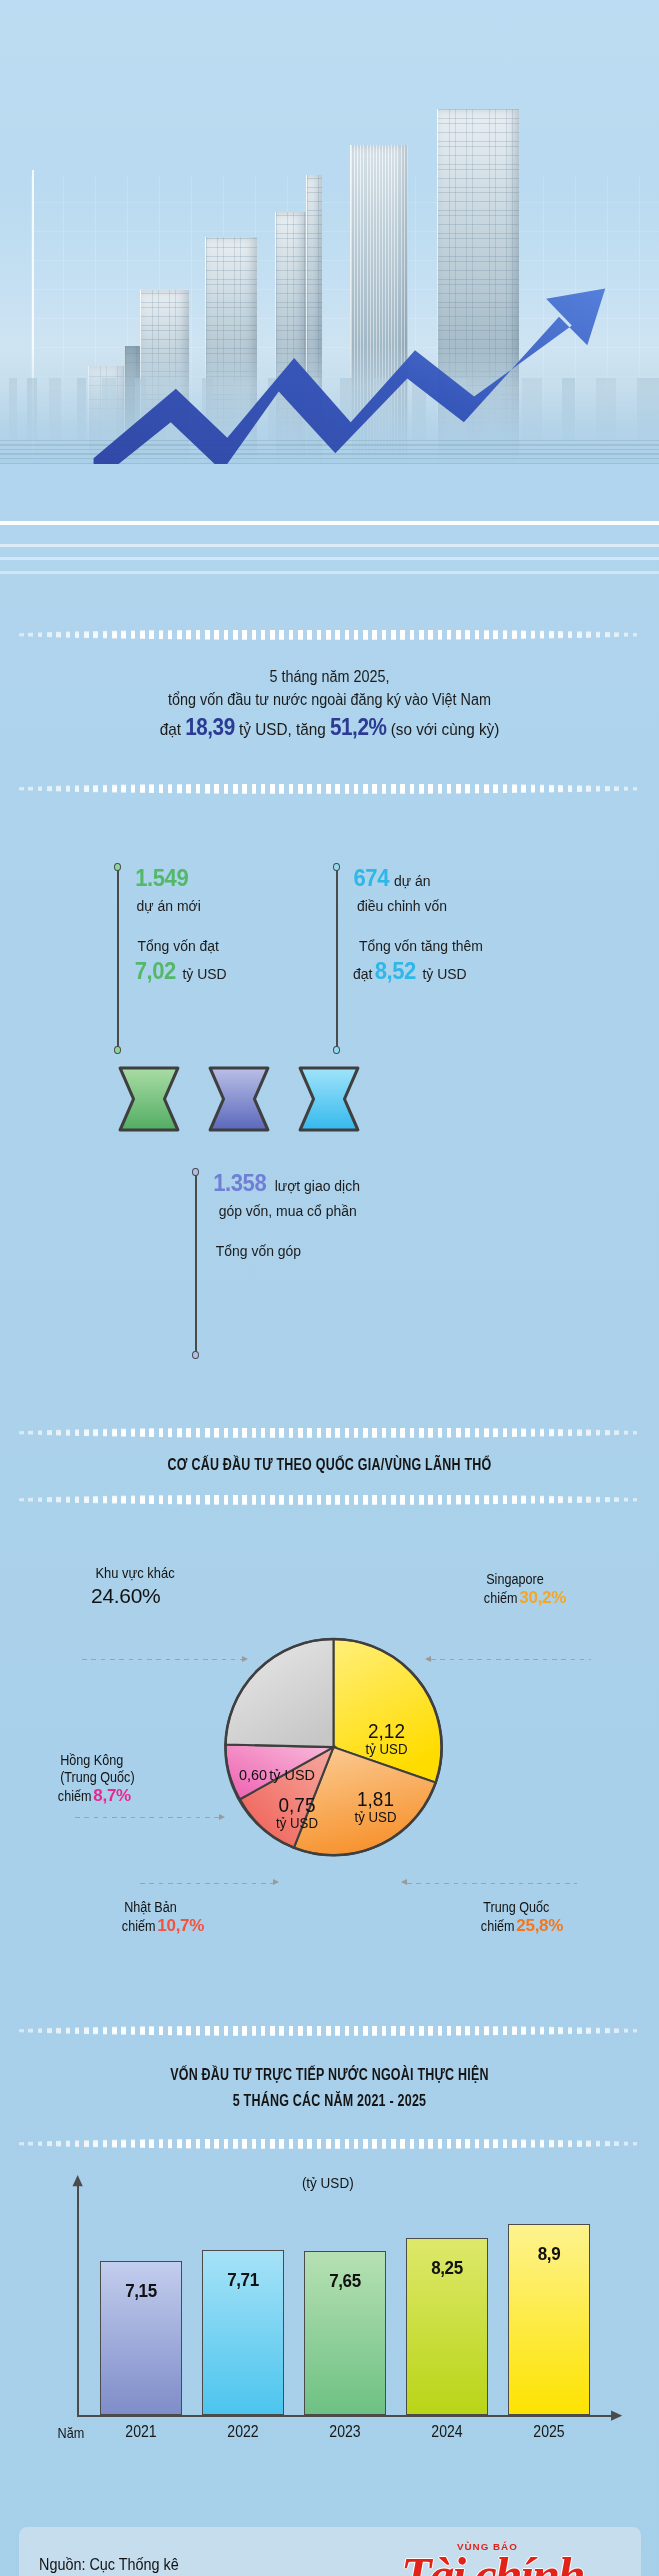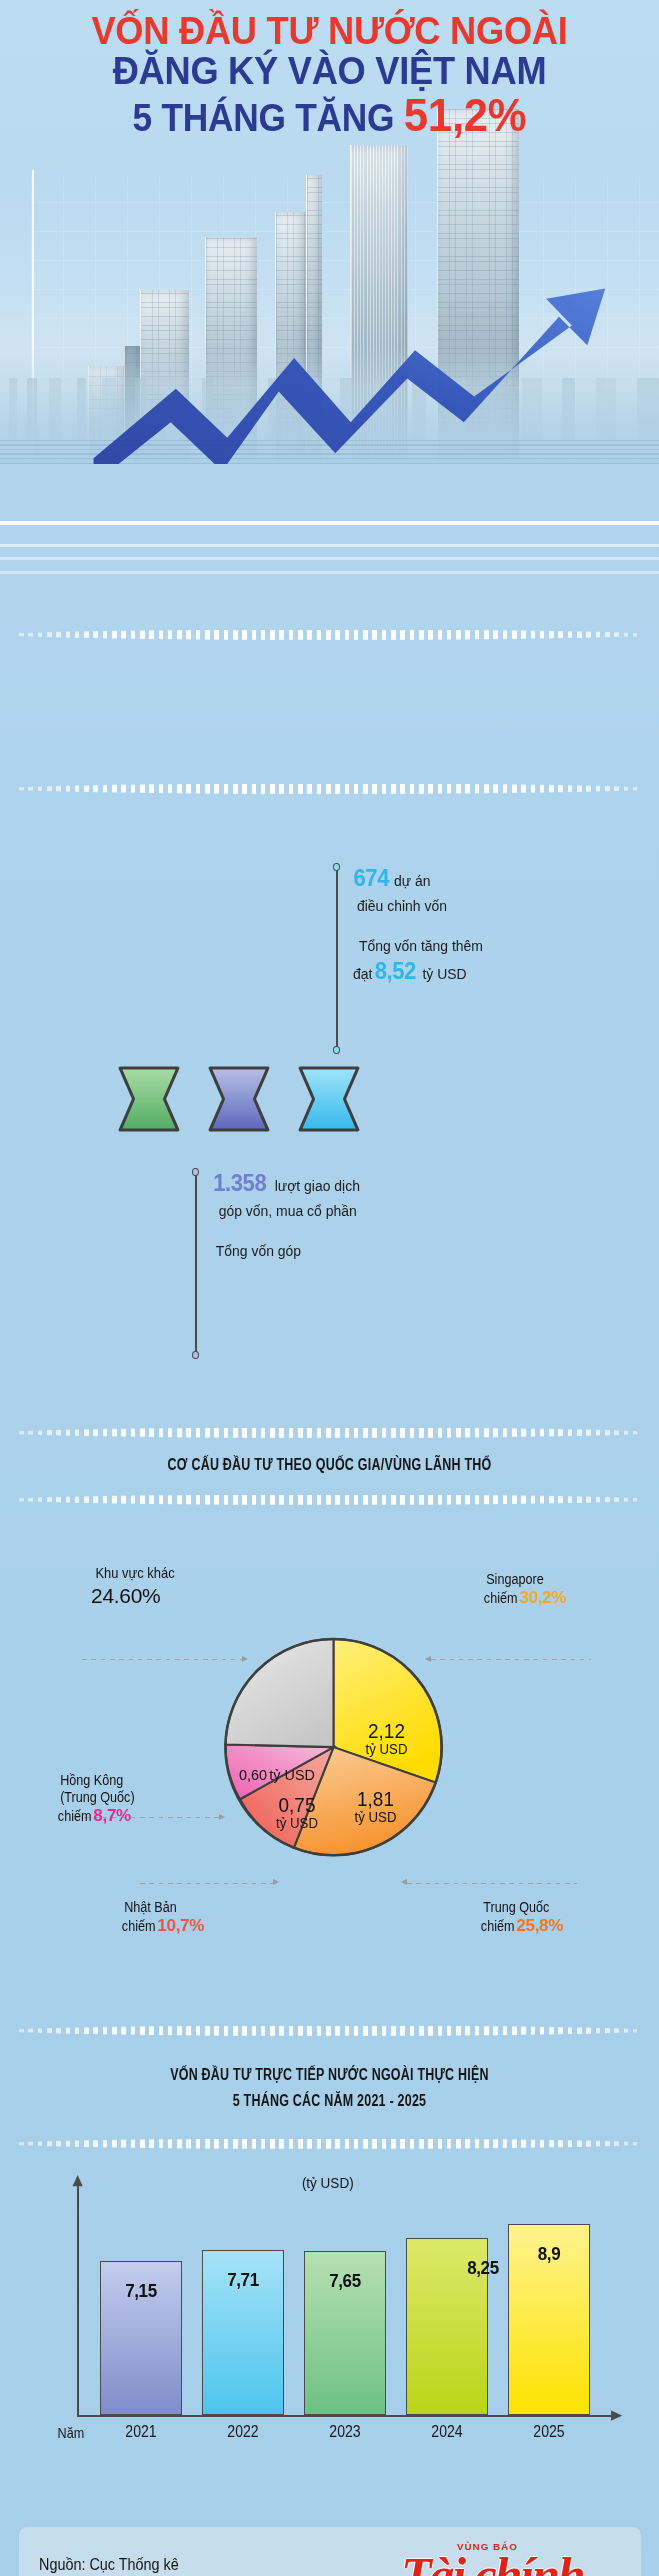--- a/index.html
+++ b/index.html
@@ -265,41 +265,53 @@
           <stop offset="0%" stop-color="#2a3fa0"></stop>
           <stop offset="55%" stop-color="#2f50b8"></stop>
           <stop offset="100%" stop-color="#4d79d8"></stop>
         </linearGradient>
       </defs>
       <path d="M0,420 L150,300 L250,395 L360,240 L470,360 L610,215 L720,300 L905,95
                L960,150 L995,40 L880,60 L930,112 L740,250 L625,160 L500,300 L390,175
                L260,330 L160,235 L0,370 Z" fill="url(#ag)" opacity="0.94"></path>
     </svg>
 
-    <div class="title-wrap">
-      <div class="title-line t1">VỐN ĐẦU TƯ NƯỚC NGOÀI</div>
-      <div class="title-line t2">ĐĂNG KÝ VÀO VIỆT NAM</div>
-      <div class="title-line t3"><span>5 THÁNG TĂNG </span><span class="pct">51,2%</span></div>
-    </div>
   </div>
 
   <div class="white-rule" style="top:521px;"></div>
   <div class="white-rule" style="top:544px;height:2.6px;opacity:.55;"></div>
   <div class="white-rule" style="top:557px;height:2.6px;opacity:.45;"></div>
   <div class="white-rule" style="top:571px;height:2.6px;opacity:.4;"></div>
 
   <div class="divider" style="top:629px;">
       <span></span>
     </div>
 
+  <div class="summary" style="top:666px;">
+    <span class="ln">5 tháng năm 2025,</span>
+    <span class="ln">tổng vốn đầu tư nước ngoài đăng ký vào Việt Nam</span>
+    <span class="ln big"><span>đạt </span><span class="hl">18,39</span><span> tỷ USD, tăng </span><span class="hl">51,2%</span><span> (so với cùng kỳ)</span></span>
+  </div>
 
   <div class="divider" style="top:783px;">
       <span></span>
     </div>
 
+  <div class="stat" style="left:117px;top:863px;width:185px;">
+    <div class="rail" style="height:183px;"></div>
+    <div class="dot" style="top:0;background:#8ed79a;"></div>
+    <div class="dot" style="top:183px;background:#8ed79a;"></div>
+    <div class="body">
+      <div class="line"><span class="num c-green">1.549</span></div>
+      <div class="line" style="margin-top:3.1px;"><span class="txt">dự án mới</span></div>
+      <div class="gap"></div>
+      <div class="line"><span class="txt">Tổng vốn đạt</span></div>
+      <div class="line" style="margin-top:1px;"><span class="num c-green">7,02</span> <span class="txt">tỷ USD</span></div>
+    </div>
+  </div>
 
   <div class="stat" style="left:336px;top:863px;width:216px;">
     <div class="rail" style="height:183px;"></div>
     <div class="dot" style="top:0;background:#8fdcf3;"></div>
     <div class="dot" style="top:183px;background:#8fdcf3;"></div>
     <div class="body">
       <div class="line"><span class="num c-cyan">674</span> <span class="txt">dự án</span></div>
       <div class="line" style="margin-top:3.1px;"><span class="txt">điều chỉnh vốn</span></div>
       <div class="gap"></div>
       <div class="line"><span class="txt">Tổng vốn tăng thêm</span></div>
@@ -432,21 +444,21 @@
   <div class="pie-label big24" style="left:91px;top:1565px;text-align:left;">
     <span class="nm">Khu vực khác</span>
     <span class="pc" style="color:#121212;font-weight:normal;">24.60%</span>
   </div>
 
   <div class="pie-label" style="left:482px;top:1571px;text-align:left;">
     <span class="nm">Singapore</span>
     <span class="sm">chiếm </span><span class="pc" style="color:#f5a623;">30,2%</span>
   </div>
 
-  <div class="pie-label" style="left:56px;top:1752px;text-align:left;margin-top:20px;">
+  <div class="pie-label" style="left:56px;top:1752px;text-align:left;">
     <span class="nm">Hồng Kông</span>
     <span class="nm">(Trung Quốc)</span>
     <span class="sm">chiếm </span><span class="pc" style="color:#ec268f;">8,7%</span>
   </div>
 
   <div class="pie-label" style="left:120px;top:1899px;text-align:left;">
     <span class="nm">Nhật Bản</span>
     <span class="sm">chiếm </span><span class="pc" style="color:#f4513f;">10,7%</span>
   </div>
 
@@ -481,21 +493,21 @@
 
     <div class="bar" style="left:23px;width:82px;height:154px;bottom:11.3px;background:linear-gradient(180deg,#c3cdee 0%,#7f8dc9 100%);">
       <div class="bar-val" style="top:18.5px;">7,15</div>
     </div>
     <div class="bar" style="left:125px;width:82px;height:165px;bottom:11.3px;background:linear-gradient(180deg,#a6e2f7 0%,#4cc5ee 100%);">
       <div class="bar-val" style="top:18.5px;">7,71</div>
     </div>
     <div class="bar" style="left:227px;width:82px;height:164px;bottom:11.3px;background:linear-gradient(180deg,#b6e0b3 0%,#6ec183 100%);">
       <div class="bar-val" style="top:18.5px;">7,65</div>
     </div>
-    <div class="bar" style="left:329px;width:82px;height:177px;bottom:11.3px;background:linear-gradient(180deg,#dde86a 0%,#b9d517 100%);padding-left:36px;">
+    <div class="bar" style="left:329px;width:82px;height:177px;bottom:11.3px;background:linear-gradient(180deg,#dde86a 0%,#b9d517 100%);">
       <div class="bar-val" style="top:18.5px;">8,25</div>
     </div>
     <div class="bar" style="left:431px;width:82px;height:191px;bottom:11.3px;background:linear-gradient(180deg,#fdf38e 0%,#fde300 100%);">
       <div class="bar-val" style="top:18.5px;">8,9</div>
     </div>
 
     <div class="tick-lbl" style="left:-37px;top:246px;width:62px;font-size:14.4px;">Năm</div>
     <div class="tick-lbl" style="left:23px;top:244px;width:82px;">2021</div>
     <div class="tick-lbl" style="left:125px;top:244px;width:82px;">2022</div>
     <div class="tick-lbl" style="left:227px;top:244px;width:82px;">2023</div>

